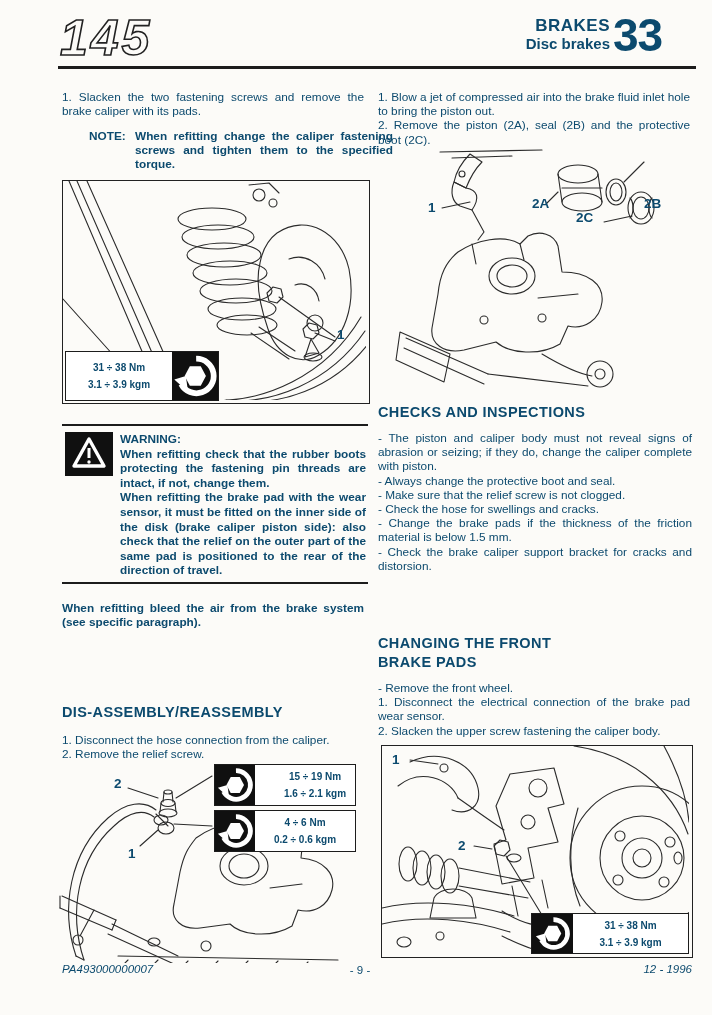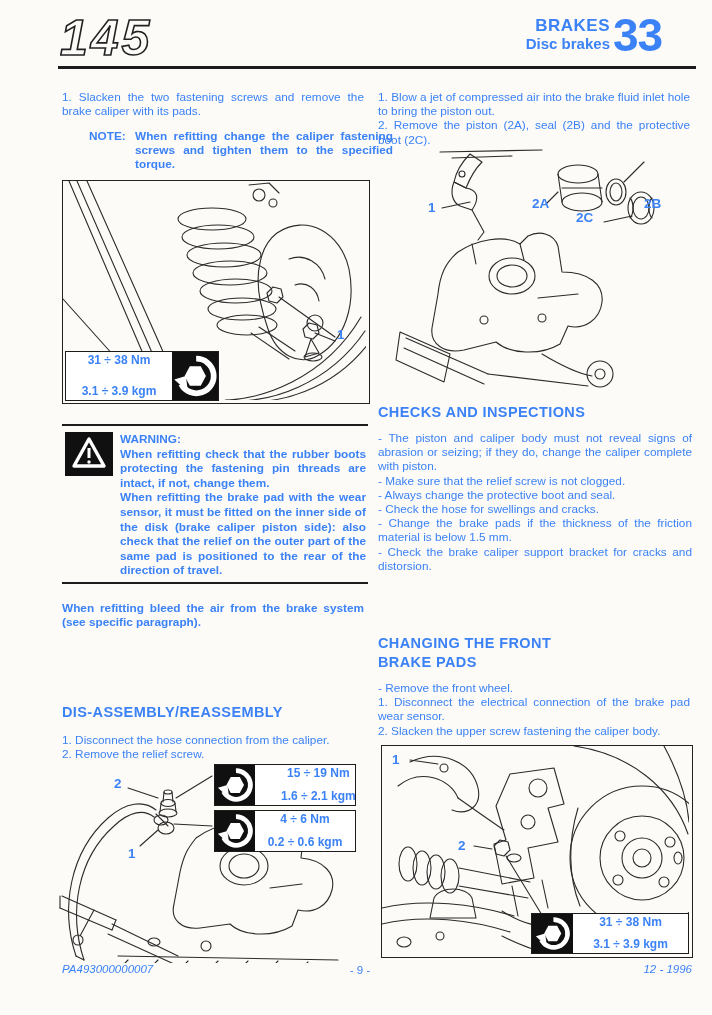--- a/index.html
+++ b/index.html
@@ -1,17 +1,17 @@
 <!DOCTYPE html>
 <html><head>
 <meta charset="utf-8">
 <style>
   html,body{margin:0;padding:0;background:#e8e6e0;}
   .page{position:relative;width:712px;height:1015px;background:#fcfbf8;
-        font-family:"Liberation Sans",sans-serif;color:#3b82f6;overflow:hidden;}
+        font-family:"Liberation Sans",sans-serif;color:#0c4a6e;overflow:hidden;}
   .abs{position:absolute;}
   .body-text{font-size:11.8px;line-height:14.2px;text-align:justify;}
   .bold{font-weight:bold;}
   .heading{font-size:14.5px;font-weight:bold;letter-spacing:.4px;}
   .step{font-size:11.8px;line-height:14.2px;text-align:justify;}
   
   .hdr-rule{left:58px;top:66px;width:638px;height:3px;background:#1c1c1c;}
   .hdr-titles{left:420px;top:16px;width:190px;text-align:right;font-weight:bold;}
   .hdr-title{font-size:17px;line-height:19px;letter-spacing:.5px;}
   .hdr-subtitle{font-size:15px;line-height:18px;}
@@ -25,22 +25,22 @@
   .fig-label{position:absolute;font-size:13.5px;font-weight:bold;}
   svg.line-art{position:absolute;left:0;top:0;}
   svg.line-art *{stroke:#2b2b2b;fill:none;stroke-width:1.1;stroke-linecap:round;stroke-linejoin:round;}
   
   .warning{border-top:2px solid #1c1c1c;border-bottom:2px solid #1c1c1c;}
   .warn-text{position:absolute;left:58px;top:6px;width:246px;font-weight:bold;
              font-size:11.8px;line-height:14.6px;text-align:justify;}
   
   .tbox{position:absolute;display:flex;border:1.6px solid #1c1c1c;background:#fff;}
   .ticon{background:#101010;flex:none;display:flex;align-items:center;justify-content:center;}
-  .tvals{flex:1;display:flex;flex-direction:column;justify-content:space-between;align-items:center;
-         font-weight:bold;font-size:12px;line-height:17px;white-space:nowrap;padding:0 6px;}
+  .tvals{flex:1;display:flex;flex-direction:column;justify-content:center;align-items:center;
+         font-weight:bold;font-size:10px;line-height:17px;white-space:nowrap;padding:0 6px;}
   
   .foot{font-size:11.5px;}
   .ital{font-style:italic;}
 </style>
 </head>
 <body>
 
 <svg width="0" height="0" style="position:absolute" aria-hidden="true">
   <defs>
     <symbol id="torque-sym" viewBox="0 0 40 40">
@@ -246,22 +246,22 @@
     <div class="fig-label" style="left:36px;top:52px;">1</div>
     <div class="fig-label" style="left:140px;top:48px;">2A</div>
     <div class="fig-label" style="left:252px;top:0px;margin-top:48px;">2B</div>
     <div class="fig-label" style="left:184px;top:62px;">2C</div>
   </div>
 
   <div class="abs heading" style="left:378px;top:404px;">CHECKS AND INSPECTIONS</div>
 
   <div class="abs" style="left:378px;top:431px;width:314px;">
     <div class="step">- The piston and caliper body must not reveal signs of abrasion or seizing; if they do, change the caliper complete with piston.</div>
+    <div class="step">- Always change the protective boot and seal.</div>
     <div class="step">- Make sure that the relief screw is not clogged.</div>
-    <div class="step">- Always change the protective boot and seal.</div>
     <div class="step">- Check the hose for swellings and cracks.</div>
     <div class="step">- Change the brake pads if the thickness of the friction material is below 1.5 mm.</div>
     <div class="step">- Check the brake caliper support bracket for cracks and distorsion.</div>
   </div>
 
   <div class="abs heading" style="left:378px;top:634px;width:220px;line-height:19px;">CHANGING THE FRONT BRAKE PADS</div>
 
   <div class="abs" style="left:378px;top:681px;width:312px;">
     <div class="step">- Remove the front wheel.</div>
     <div class="step">1. Disconnect the electrical connection of the brake pad wear sensor.</div>

